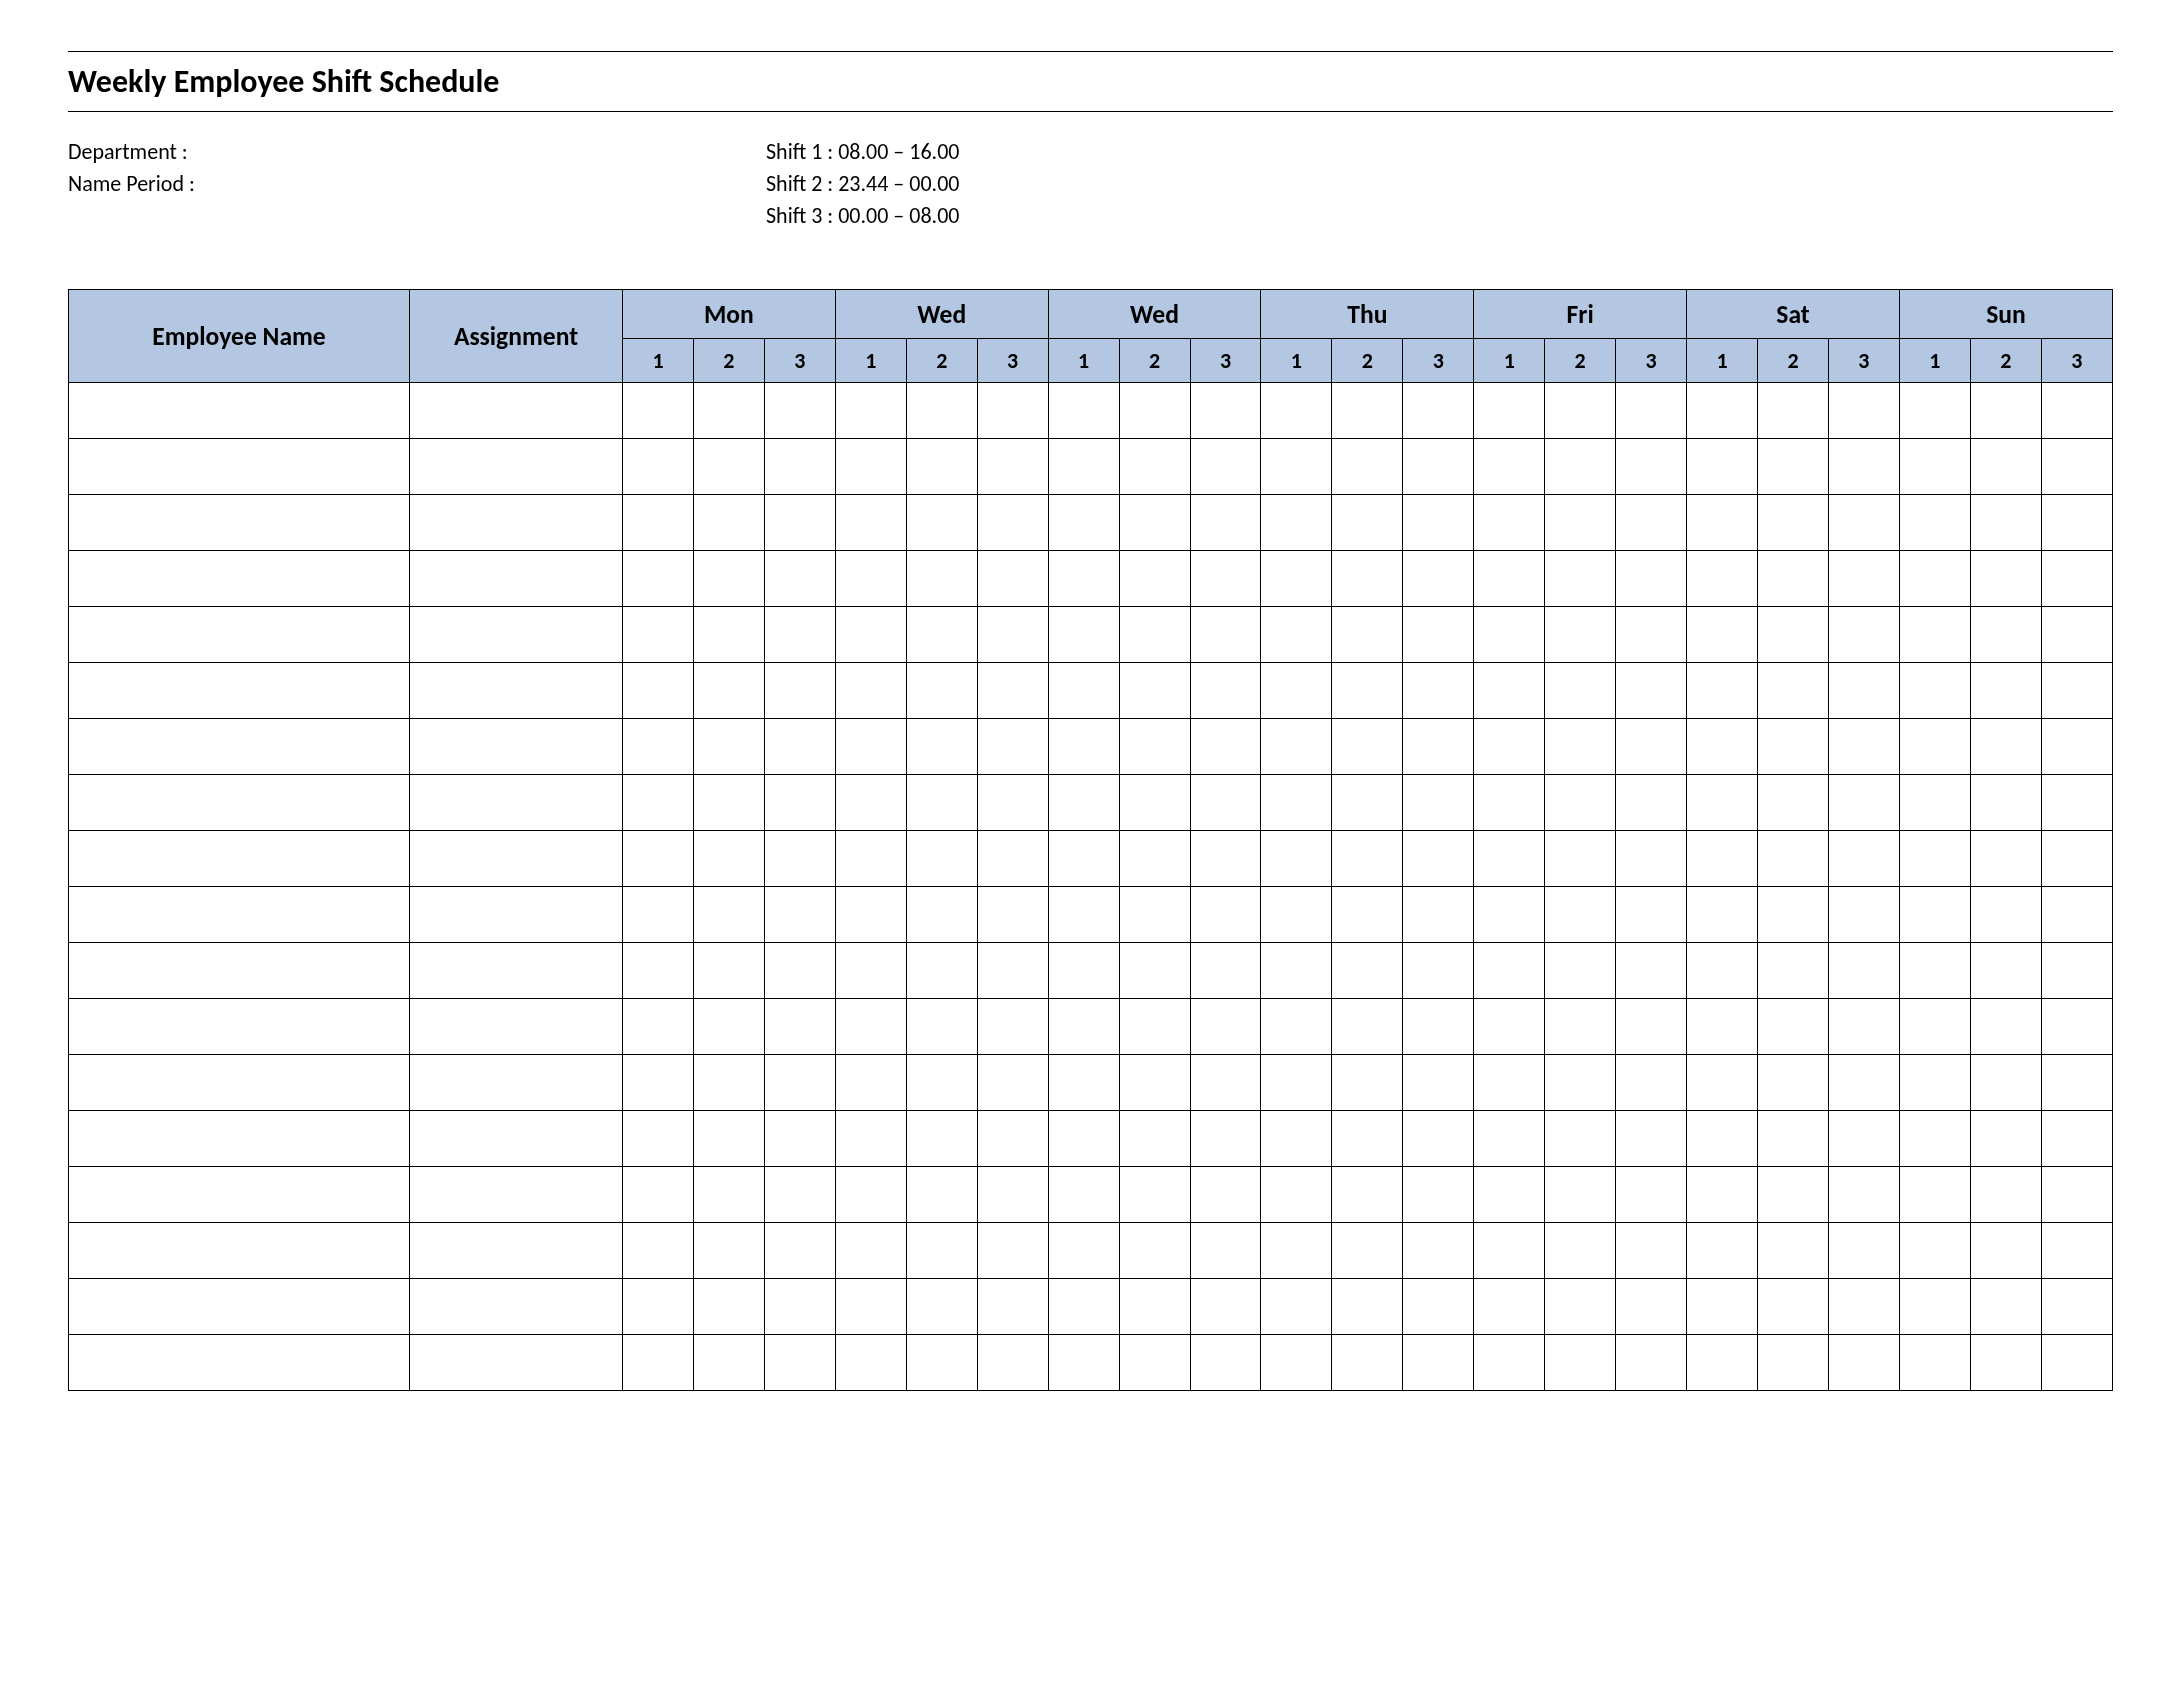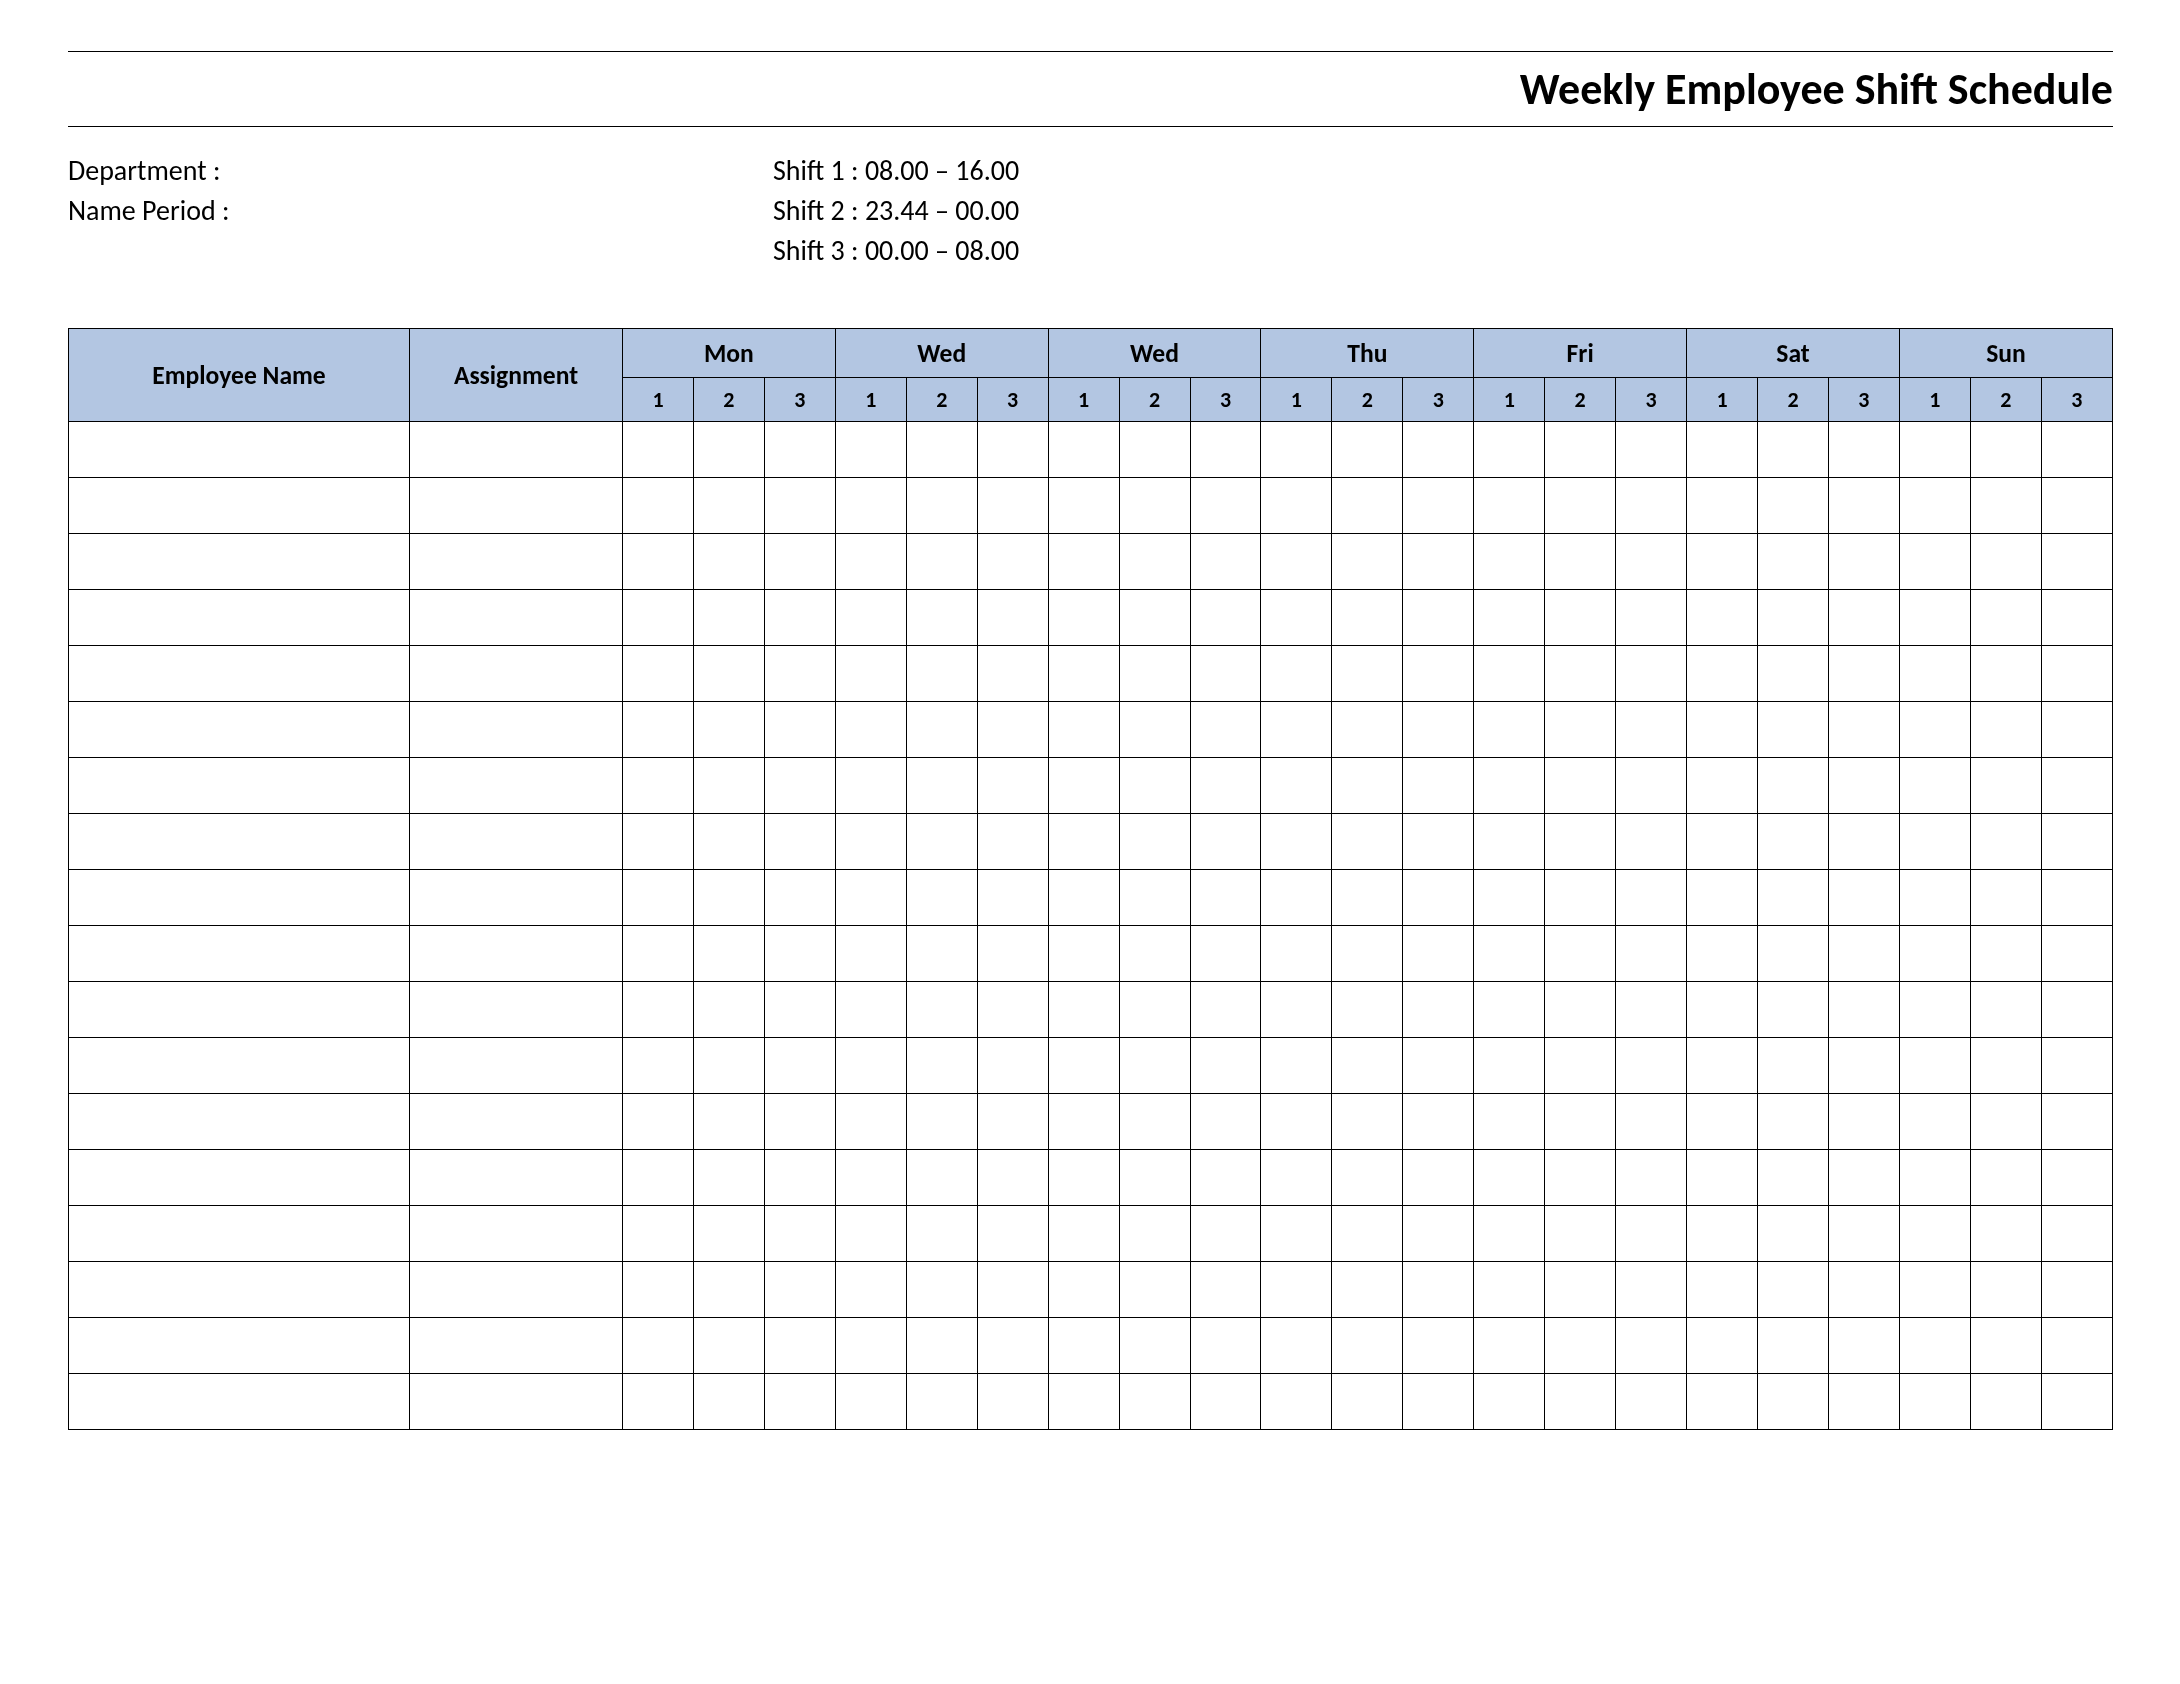--- a/index.html
+++ b/index.html
@@ -13,29 +13,28 @@
       padding: 51px 68px;
       width: 2181px;
     }
     .title-wrap {
       border-top: 1.7px solid #000;
       border-bottom: 1.7px solid #000;
       padding: 10.2px 0;
       margin-bottom: 25.6px;
     }
     .title {
-      text-align: right;
-      font-size: 44px;
+      text-align: left;
+      font-size: 32px;
       font-weight: bold;
     }
     .meta-row {
       display: flex;
-      font-size: 28px;
+      font-size: 22px;
       margin-bottom: 5.1px;
-      gap: 7px;
     }
     .meta-left {
       width: 698px;
     }
     .meta-right {
     }
     .meta-block {
       margin-bottom: 60px;
     }
     table.schedule {

